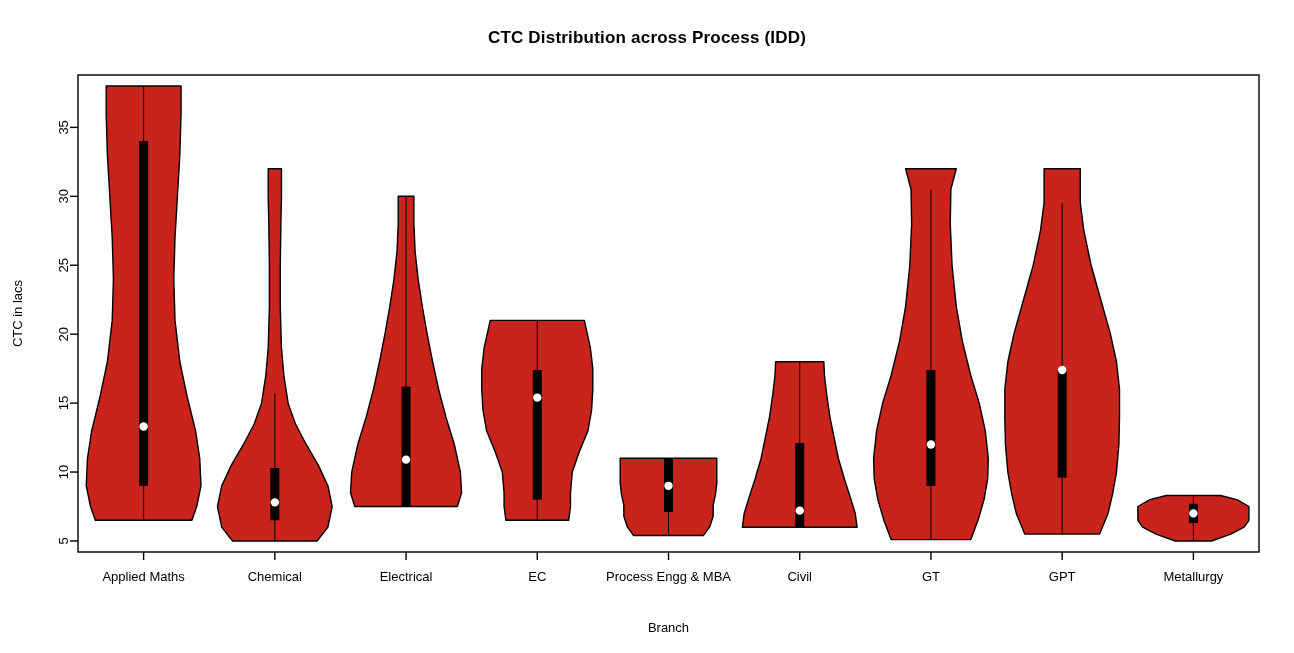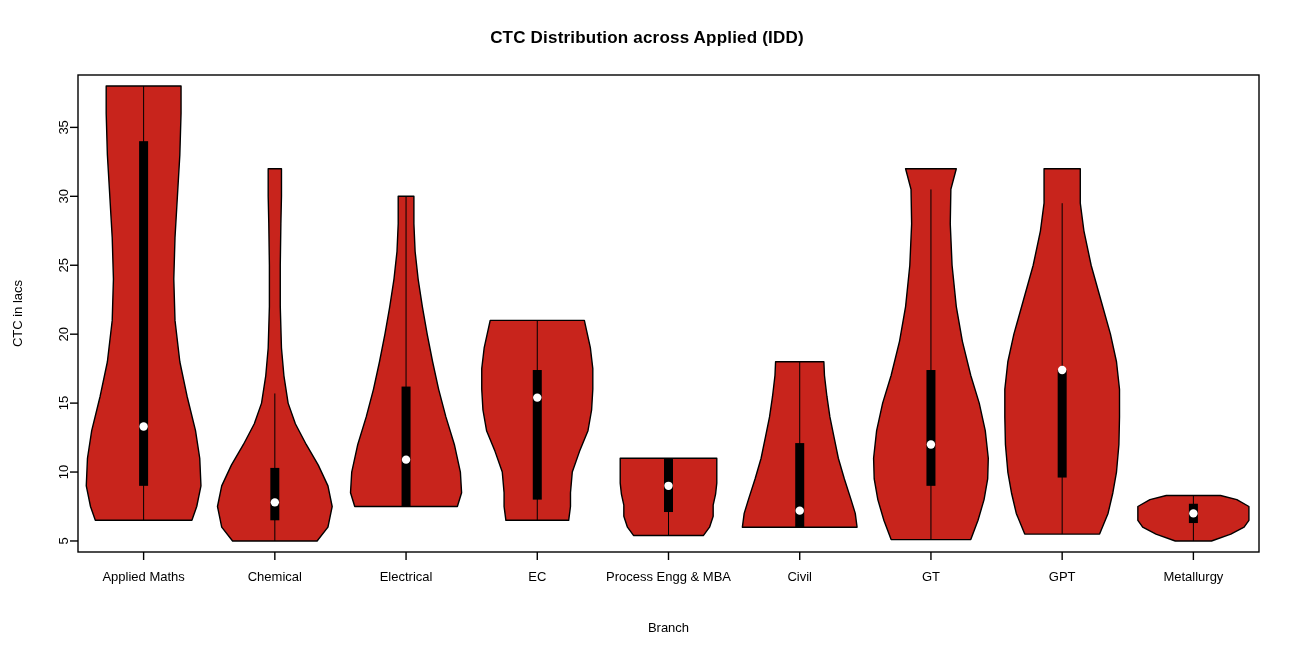--- a/index.html
+++ b/index.html
@@ -12,21 +12,21 @@
   #chart-svg{position:absolute;left:0;top:0;}
   .axis-tick-label{font-size:13px;fill:#000;font-family:"Liberation Sans",sans-serif;}
   .axis-title{font-size:13px;fill:#000;font-family:"Liberation Sans",sans-serif;}
   .cat-label{font-size:13px;fill:#000;font-family:"Liberation Sans",sans-serif;}
 </style>
 </head>
 <body>
 
 <div id="root">
 
-  <div id="plot-title">CTC Distribution across Applied (IDD)</div>
+  <div id="plot-title">CTC Distribution across Process (IDD)</div>
 
   <svg id="chart-svg" width="1294" height="653" xmlns="http://www.w3.org/2000/svg">
     <g id="layer-violins">
         <g>
           <path d="M181.04,86.03 L181.04,113.60 L179.83,154.96 L177.41,196.32 L175.00,237.68 L173.79,279.03 L175.00,320.39 L179.83,361.75 L187.07,396.22 L195.52,430.68 L199.75,458.25 L200.96,485.83 L196.73,506.51 L191.90,520.29 L95.32,520.29 L90.49,506.51 L86.27,485.83 L87.47,458.25 L91.70,430.68 L100.15,396.22 L107.39,361.75 L112.22,320.39 L113.43,279.03 L112.22,237.68 L109.81,196.32 L107.39,154.96 L106.19,113.60 L106.19,86.03 Z" fill="#C8241C" stroke="#000000" stroke-width="1.4" stroke-linejoin="round"></path>
           <line x1="143.61111111111111" x2="143.61111111111111" y1="86.02890173410401" y2="520.2919075144508" stroke="#000" stroke-width="1"></line>
           <rect x="139.11111111111111" y="141.17341040462418" width="9" height="344.65317919075153" fill="#000000"></rect>
           <circle cx="143.61111111111111" cy="426.54624277456645" r="4.2" fill="#FFFFFF"></circle>
         </g>
         <g>

